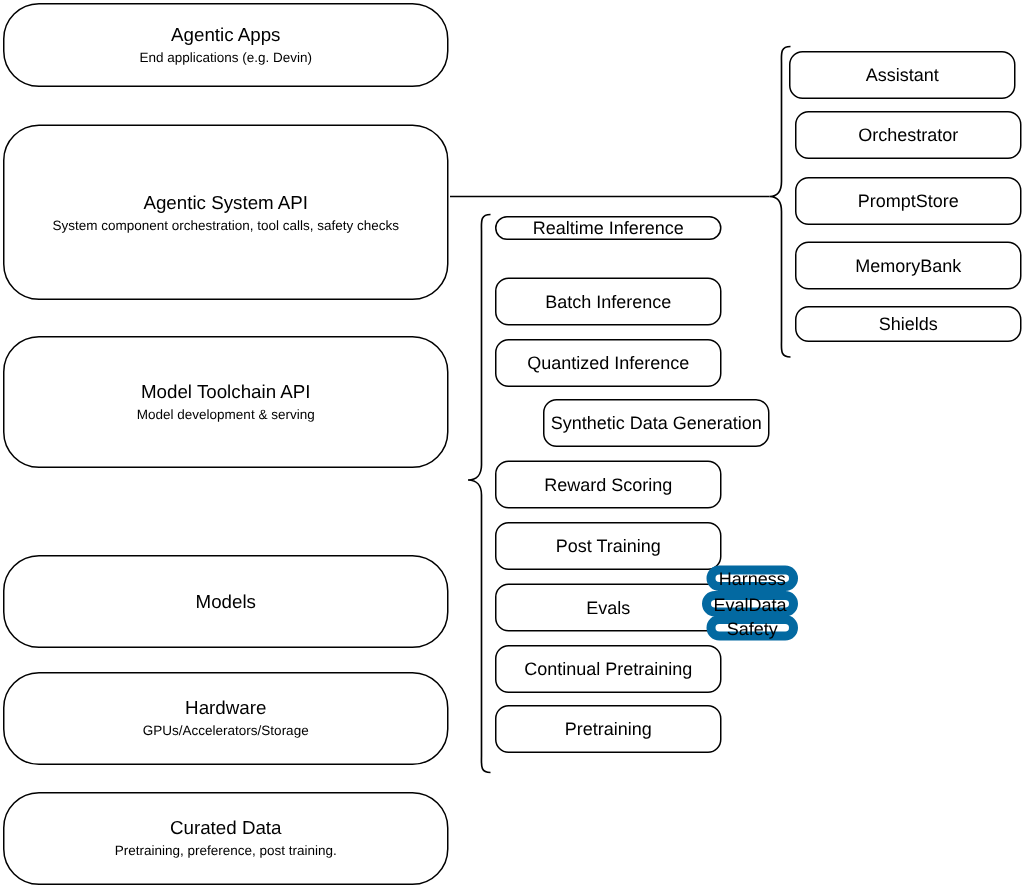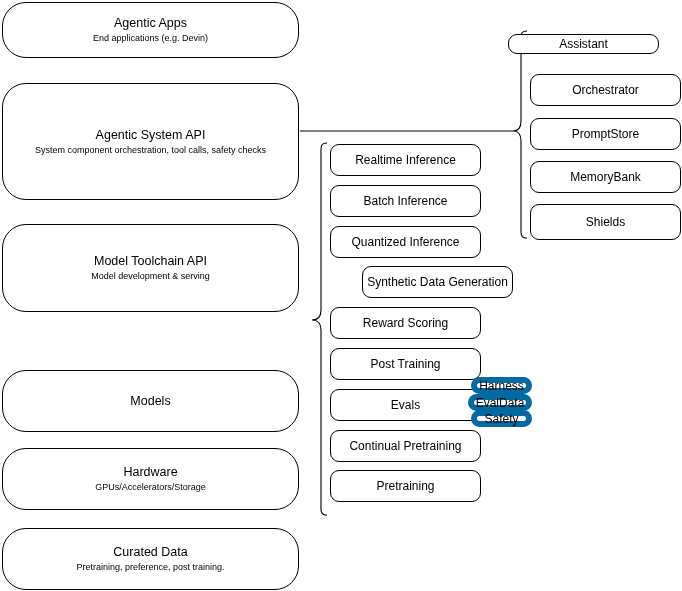--- a/index.html
+++ b/index.html
@@ -133,21 +133,21 @@
   <svg class="brace-svg" style="left:0px; top:0px; width:682px; height:591px;">
     <path d="M 527 31
              C 520 31, 521 36, 521 42
              L 521 121
              C 521 127, 519 131, 513 131
              C 519 131, 521 135, 521 141
              L 521 227
              C 521 233, 520 238, 527 238"></path>
   </svg>
 
-  <div class="chip" style="left:330px; top:144px; width:151px; height:32px;">
+  <div class="chip" style="left:330px; top:144px; width:151px; height:16px;">
     <span>Realtime Inference</span>
   </div>
   <div class="chip" style="left:330px; top:185px; width:151px; height:32px;justify-content:center;">
     <span>Batch Inference</span>
   </div>
   <div class="chip" style="left:330px; top:226px; width:151px; height:32px;">
     <span>Quantized Inference</span>
   </div>
   <div class="chip" style="left:330px; top:266px; width:151px; height:32px;margin-left:32px;">
     <span>Synthetic Data Generation</span>
@@ -171,29 +171,29 @@
   <div class="pill" style="left:471px; top:377px; width:61px; height:17px;">
     <span>Harness</span>
   </div>
   <div class="pill" style="left:468px; top:394px; width:64px; height:17px;justify-content:center;">
     <span>EvalData</span>
   </div>
   <div class="pill" style="left:471px; top:410px; width:61px; height:17px;">
     <span>Safety</span>
   </div>
 
-  <div class="chip" style="left:508px; top:34px; width:151px; height:20px;">
+  <div class="chip" style="left:526px; top:34px; width:151px; height:32px;">
     <span>Assistant</span>
   </div>
   <div class="chip" style="left:530px; top:74px; width:151px; height:32px;">
     <span>Orchestrator</span>
   </div>
   <div class="chip" style="left:530px; top:118px; width:151px; height:32px;">
     <span>PromptStore</span>
   </div>
   <div class="chip" style="left:530px; top:161px; width:151px; height:32px;">
     <span>MemoryBank</span>
   </div>
-  <div class="chip" style="left:530px; top:204px; width:151px; height:36px;">
+  <div class="chip" style="left:530px; top:204px; width:151px; height:24px;">
     <span>Shields</span>
   </div>
 
 </div>
 
 </body></html>

